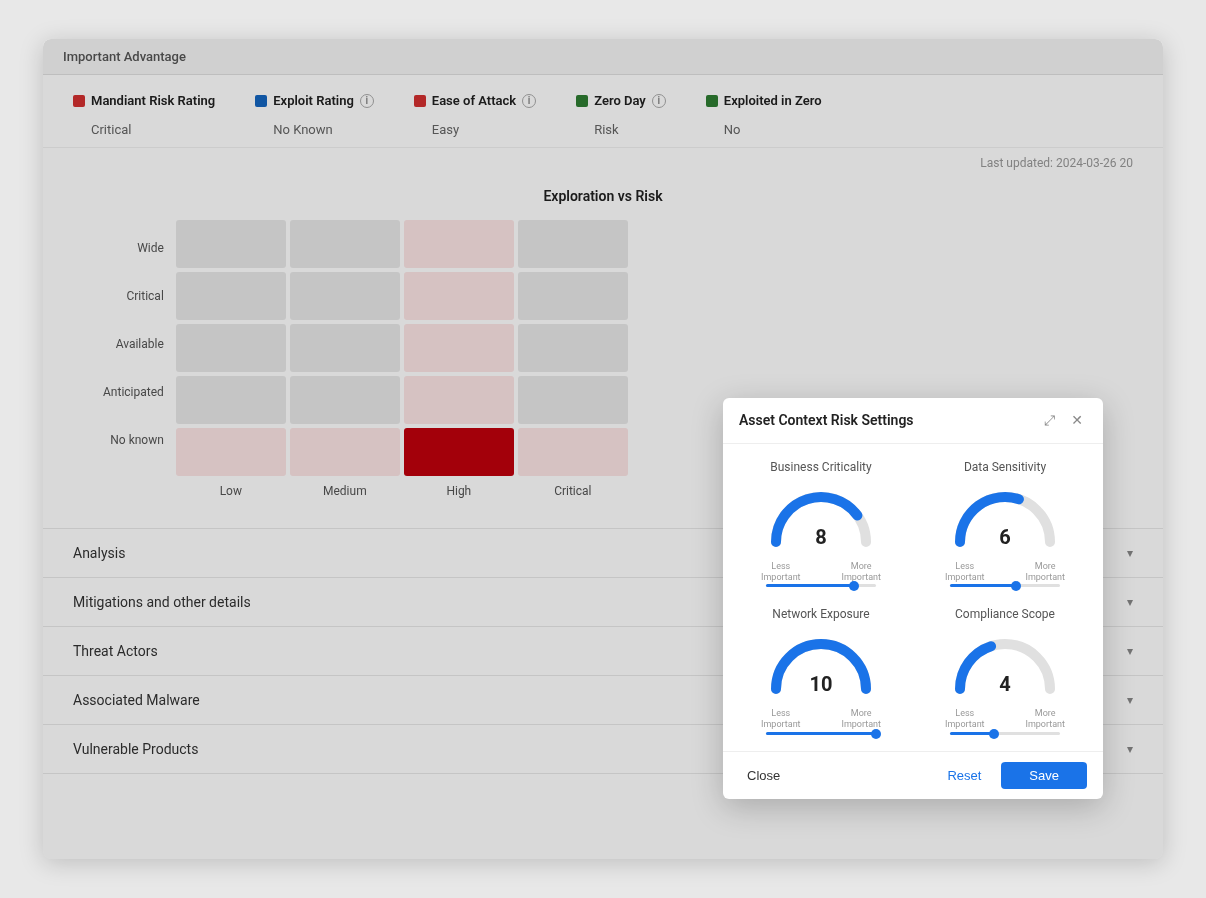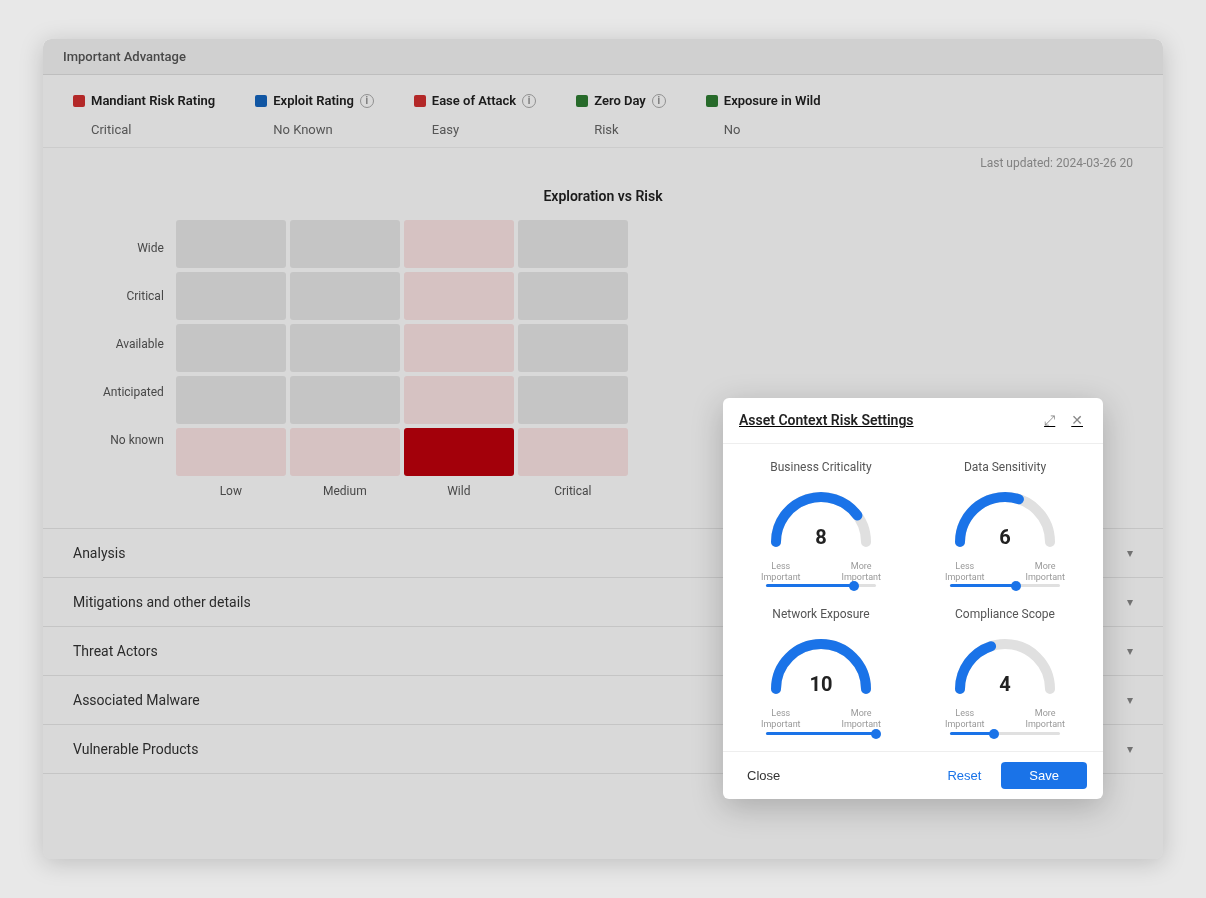--- a/index.html
+++ b/index.html
@@ -176,21 +176,20 @@
       box-shadow: 0 8px 32px rgba(0,0,0,0.22);
       width: 380px;
       overflow: hidden;
     }
     .modal-header {
       display: flex;
       align-items: center;
       justify-content: space-between;
       padding: 12px 16px;
       border-bottom: 1px solid #eee;
-      text-decoration: underline;
     }
     .modal-title {
       font-size: 14px;
       font-weight: 600;
       color: #222;
     }
     .modal-header-icons {
       display: flex;
       gap: 8px;
       align-items: center;
@@ -320,21 +319,21 @@
         <div class="metric-header">
           <span class="metric-dot" style="background: rgb(46, 125, 50);"></span>
           <span>Zero Day</span>
           <span class="info-icon">i</span>
         </div>
         <div class="metric-value">Risk</div>
       </div>
       <div class="metric-item">
         <div class="metric-header">
           <span class="metric-dot" style="background: rgb(46, 125, 50);"></span>
-          <span>Exposure in Wild</span>
+          <span>Exploited in Zero</span>
         </div>
         <div class="metric-value">No</div>
       </div>
     </div>
 
   <div class="last-updated">Last updated: 2024-03-26 20</div>
 
   <div class="chart-section">
     <div class="chart-title">Exploration vs Risk</div>
     <div class="chart-area">
@@ -374,21 +373,21 @@
             <div class="grid-row">
               <div class="grid-cell cell-pink"></div>
               <div class="grid-cell cell-pink"></div>
               <div class="grid-cell cell-red"></div>
               <div class="grid-cell cell-pink"></div>
             </div>
           </div>
         <div class="x-labels" id="x-labels">
             <div class="x-label">Low</div>
             <div class="x-label">Medium</div>
-            <div class="x-label">Wild</div>
+            <div class="x-label">High</div>
             <div class="x-label">Critical</div>
           </div>
       </div>
     </div>
   </div>
 
   <div class="accordion-section" id="accordion-section">
       <div class="accordion-item">
         <span>Analysis</span>
         <span class="chevron-icon">▾</span>

